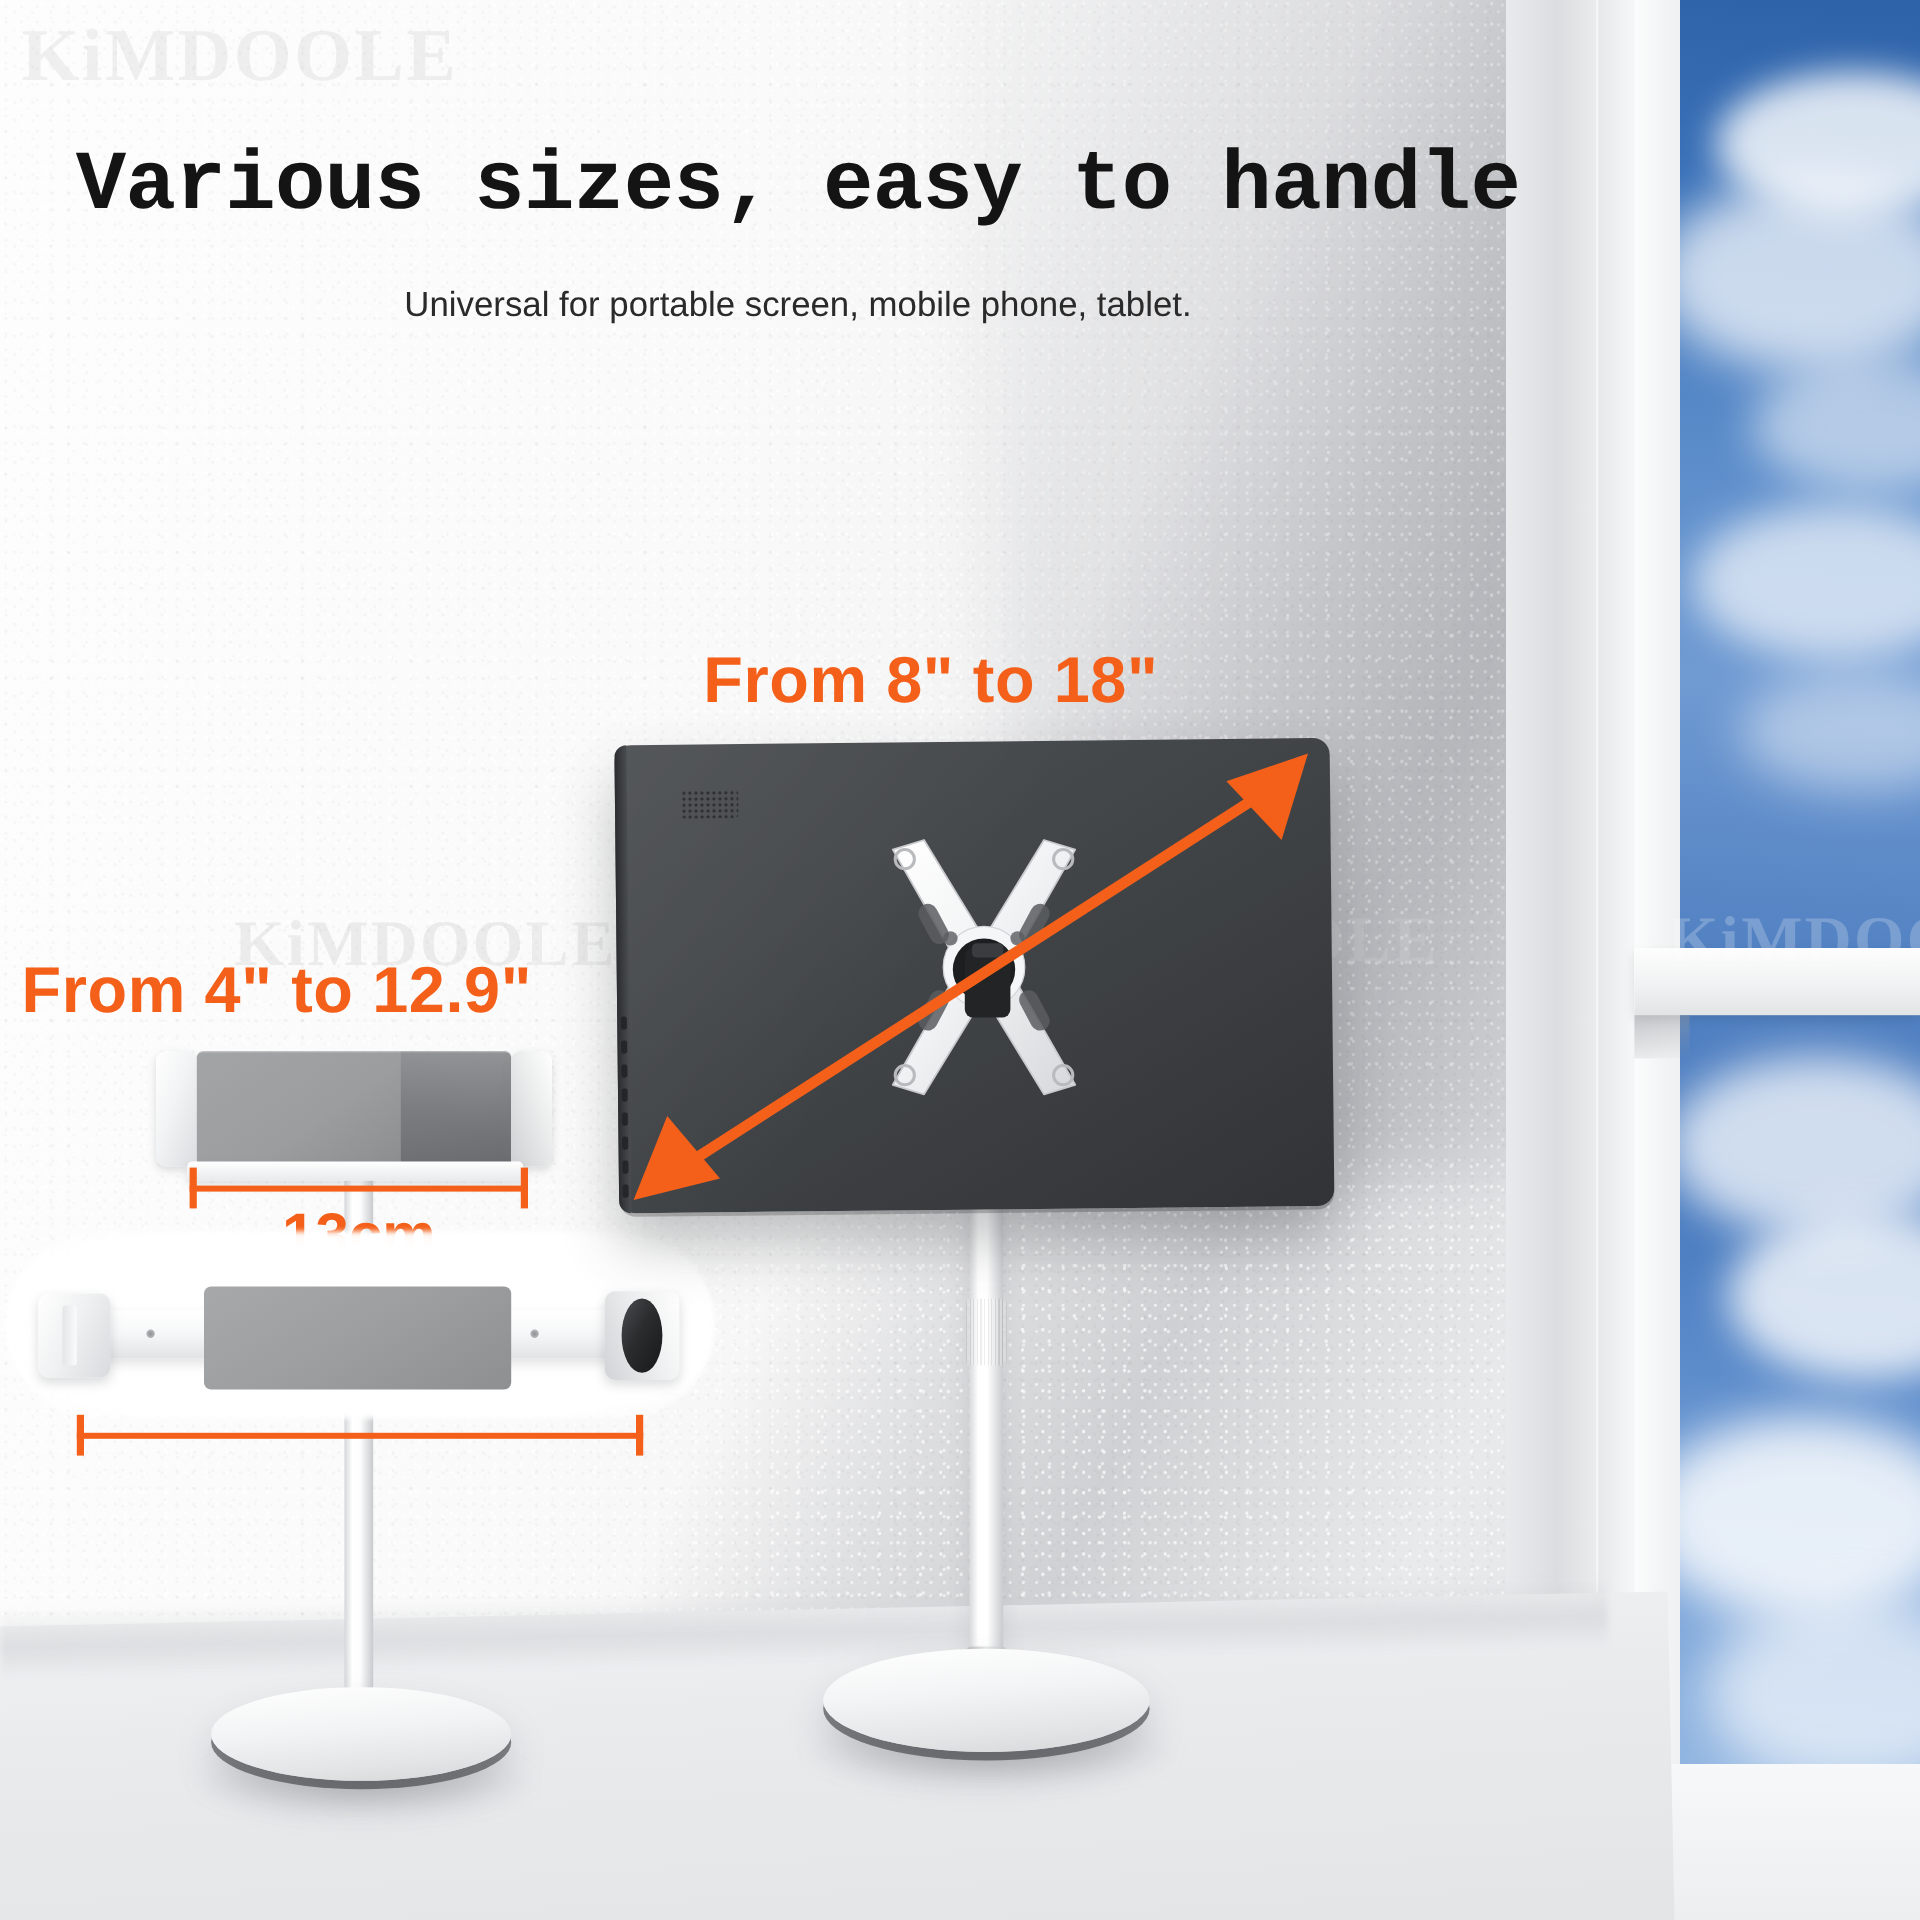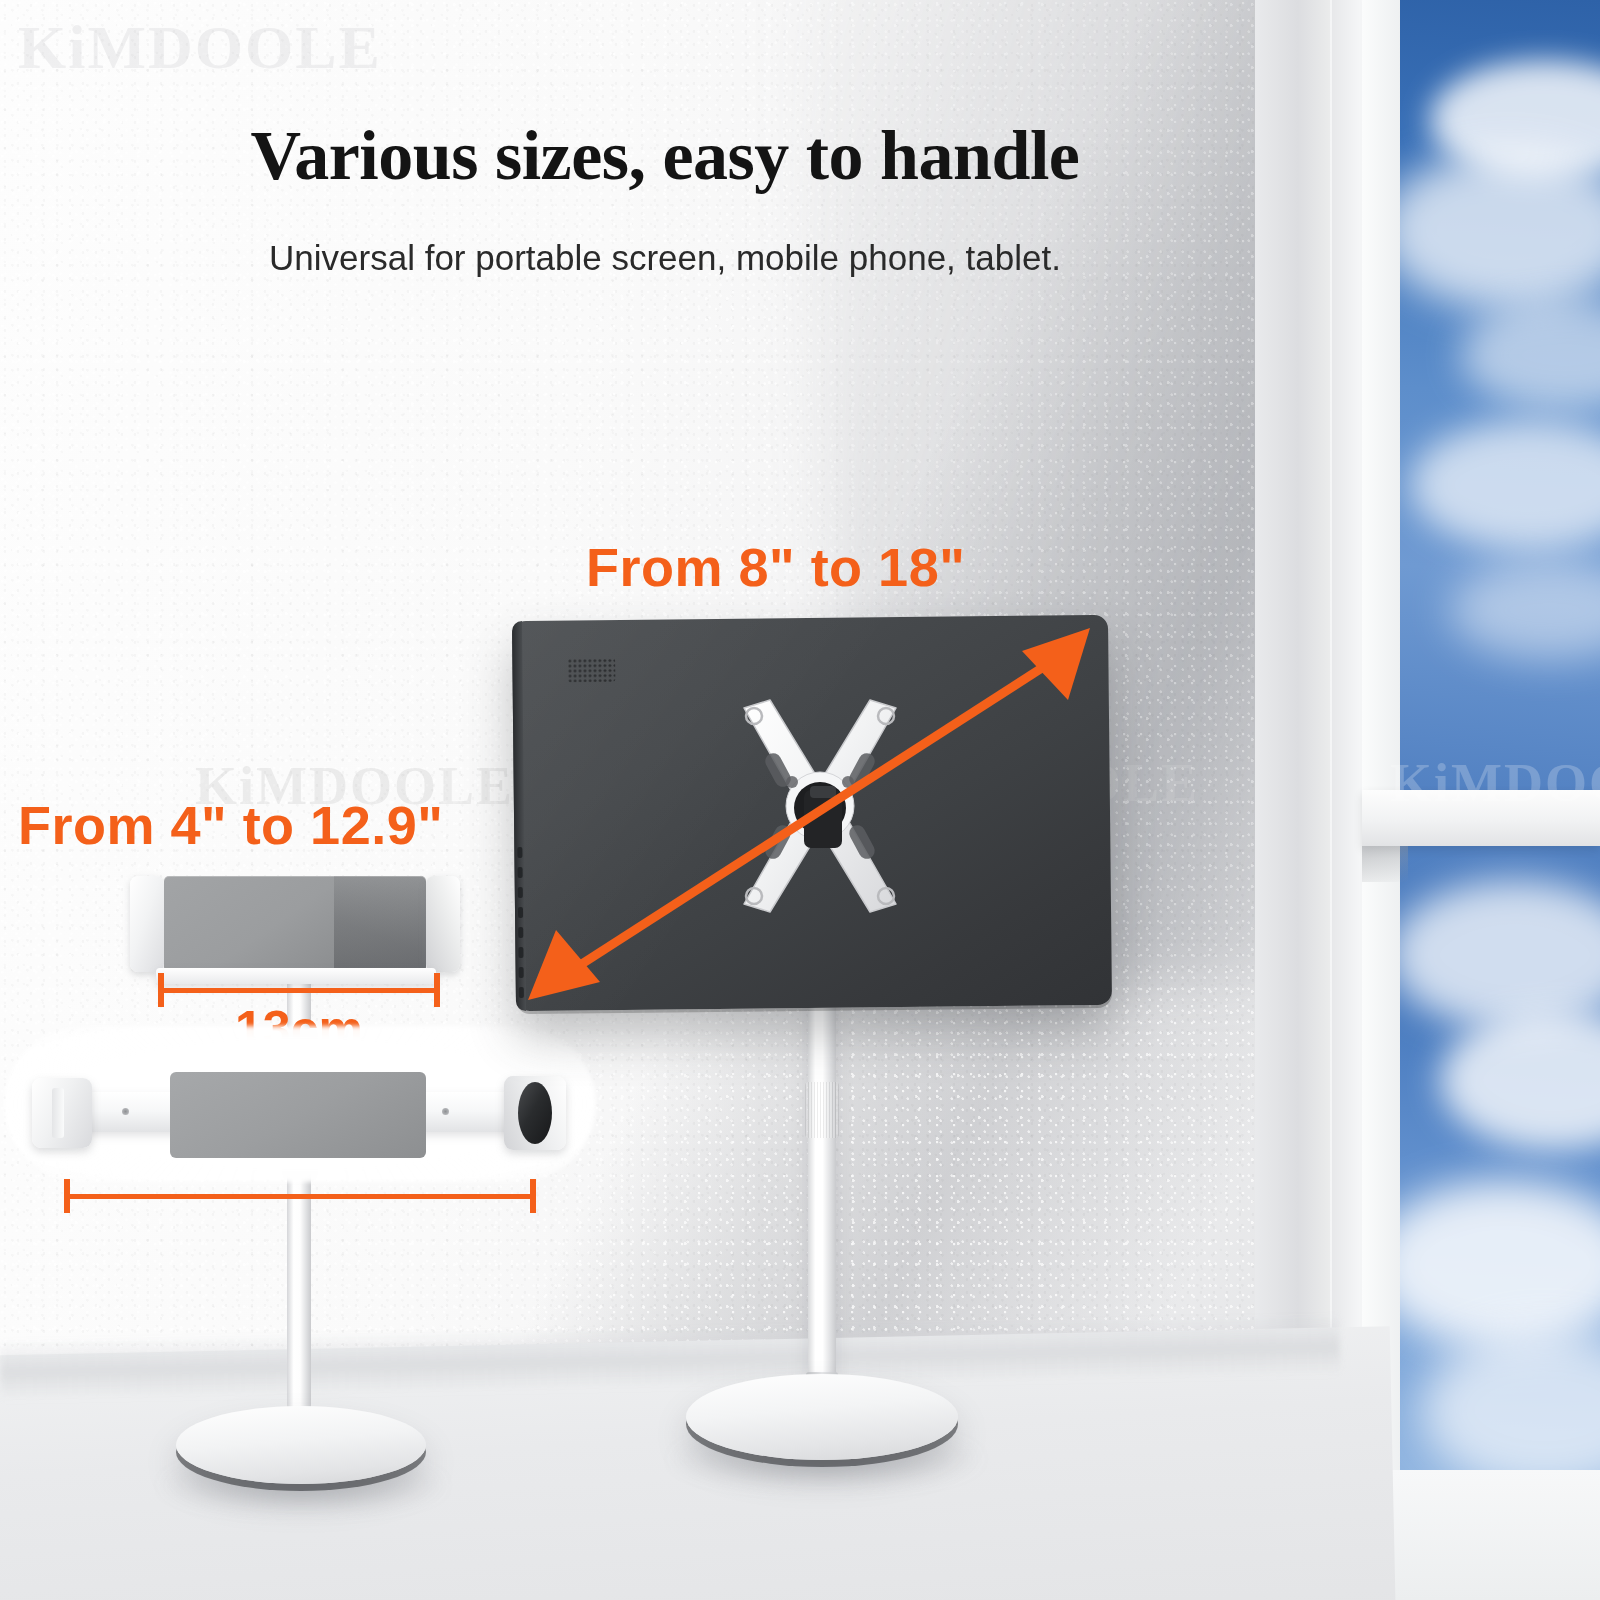--- a/index.html
+++ b/index.html
@@ -97,25 +97,25 @@
   .wm-tl{ left:18px; top:12px; font-size:62px; color:rgba(120,122,126,.10); }
   .wm-mid1{ left:195px; top:755px; font-size:54px; color:rgba(120,122,126,.12); }
   .wm-mid2{ left:440px; top:755px; font-size:54px; color:rgba(255,255,255,.13); }
   .wm-mid3{ left:880px; top:752px; font-size:54px; color:rgba(255,255,255,.10); }
   .wm-right{ left:1390px; top:752px; font-size:54px; color:rgba(255,255,255,.22); }
 
   
   .headline{
     position:absolute; left:0; top:116px; width:1330px; text-align:center;
     font-size:70px; font-weight:700; color:#141414; letter-spacing:-.5px;
-    font-family:Liberation Serif, serif;
+    font-family:Liberation Mono, monospace;
   }
   .subhead{
     position:absolute; left:0; top:238px; width:1330px; text-align:center;
-    font-size:35px; font-weight:400; color:#2a2a2a;
+    font-size:29px; font-weight:400; color:#2a2a2a;
   }
   .callout{
     position:absolute; font-weight:700; font-size:54px; color:#F4601A;
     white-space:nowrap; letter-spacing:.5px;
   }
   .callout-top{ left:586px; top:536px; }
   .callout-left{ left:18px; top:794px; }
 
   
   .monitor{

